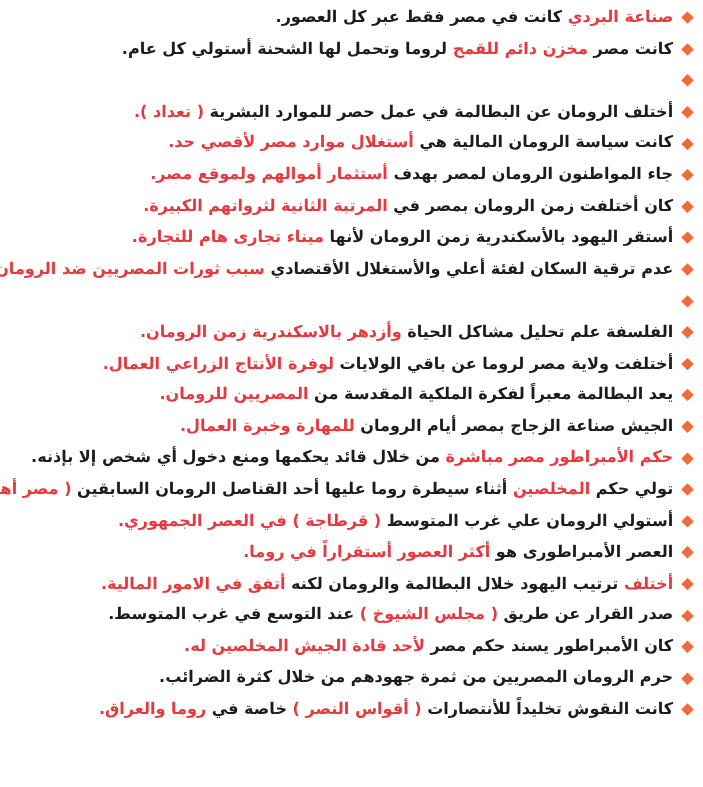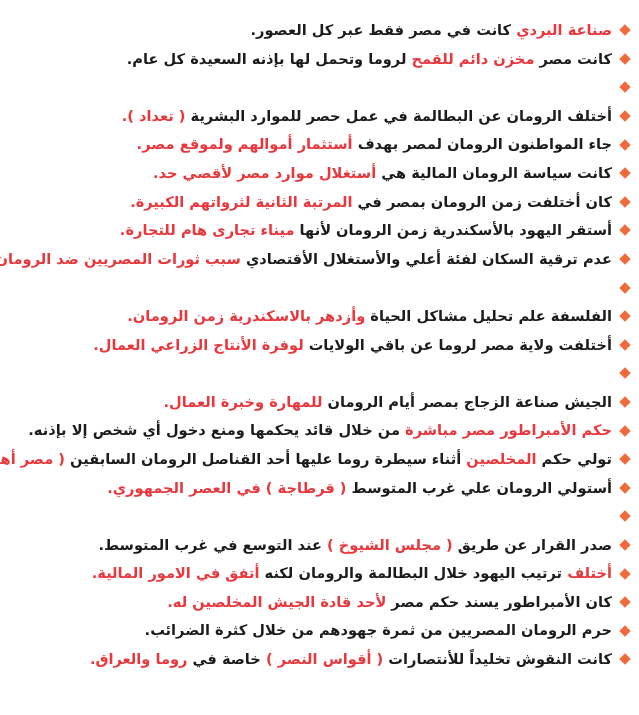--- a/index.html
+++ b/index.html
@@ -9,21 +9,21 @@
   }
   body {
     width: 639px;
     height: 715px;
     overflow: hidden;
     position: relative;
     font-family: "DejaVu Sans", sans-serif;
   }
   .sheet {
     position: absolute;
-    top: 16px;
+    top: 2px;
     right: 8px;
     width: 631px;
     direction: rtl;
   }
   .line {
     height: 28.6px;
     line-height: 28.6px;
     font-size: 14.6px;
     font-weight: bold;
     color: #1c1c1c;
@@ -48,36 +48,36 @@
 </head>
 <body>
 
 <div class="sheet" id="sheet">
     <div class="line">
       <span class="bullet"></span>
       <span class="txt"><span class="hl">صناعة البردي</span><span class="plain"> كانت في مصر فقط عبر كل العصور.</span></span>
     </div>
     <div class="line">
       <span class="bullet"></span>
-      <span class="txt"><span class="plain">كانت مصر </span><span class="hl">مخزن دائم للقمح</span><span class="plain"> لروما وتحمل لها بإذنه السعيدة كل عام.</span></span>
+      <span class="txt"><span class="plain">كانت مصر </span><span class="hl">مخزن دائم للقمح</span><span class="plain"> لروما وتحمل لها الشحنة أستولي كل عام.</span></span>
     </div>
     <div class="line">
       <span class="bullet"></span>
     </div>
     <div class="line">
       <span class="bullet"></span>
       <span class="txt"><span class="plain">أختلف الرومان عن البطالمة في عمل حصر للموارد البشرية </span><span class="hl">( تعداد ).</span></span>
     </div>
     <div class="line">
       <span class="bullet"></span>
-      <span class="txt"><span class="plain">جاء المواطنون الرومان لمصر بهدف </span><span class="hl">أستثمار أموالهم ولموقع مصر.</span></span>
+      <span class="txt"><span class="plain">كانت سياسة الرومان المالية هي </span><span class="hl">أستغلال موارد مصر لأقصي حد.</span></span>
     </div>
     <div class="line">
       <span class="bullet"></span>
-      <span class="txt"><span class="plain">كانت سياسة الرومان المالية هي </span><span class="hl">أستغلال موارد مصر لأقصي حد.</span></span>
+      <span class="txt"><span class="plain">جاء المواطنون الرومان لمصر بهدف </span><span class="hl">أستثمار أموالهم ولموقع مصر.</span></span>
     </div>
     <div class="line">
       <span class="bullet"></span>
       <span class="txt"><span class="plain">كان أختلفت زمن الرومان بمصر في </span><span class="hl">المرتبة الثانية لثرواتهم الكبيرة.</span></span>
     </div>
     <div class="line">
       <span class="bullet"></span>
       <span class="txt"><span class="plain">أستقر اليهود بالأسكندرية زمن الرومان لأنها </span><span class="hl">ميناء تجارى هام للتجارة.</span></span>
     </div>
     <div class="line">
@@ -90,47 +90,49 @@
     <div class="line">
       <span class="bullet"></span>
       <span class="txt"><span class="plain">الفلسفة علم تحليل مشاكل الحياة </span><span class="hl">وأزدهر بالاسكندرية زمن الرومان.</span></span>
     </div>
     <div class="line">
       <span class="bullet"></span>
       <span class="txt"><span class="plain">أختلفت ولاية مصر لروما عن باقي الولايات </span><span class="hl">لوفرة الأنتاج الزراعي العمال.</span></span>
     </div>
     <div class="line">
       <span class="bullet"></span>
+      <span class="txt"><span class="plain">يعد البطالمة معبراً لفكرة الملكية المقدسة من </span><span class="hl">المصريين للرومان.</span></span>
     </div>
     <div class="line">
       <span class="bullet"></span>
       <span class="txt"><span class="plain">الجيش صناعة الزجاج بمصر أيام الرومان </span><span class="hl">للمهارة وخبرة العمال.</span></span>
     </div>
     <div class="line">
       <span class="bullet"></span>
       <span class="txt"><span class="hl">حكم الأمبراطور مصر مباشرة</span><span class="plain"> من خلال قائد يحكمها ومنع دخول أي شخص إلا بإذنه.</span></span>
     </div>
     <div class="line">
       <span class="bullet"></span>
       <span class="txt"><span class="plain">تولي حكم </span><span class="hl">المخلصين</span><span class="plain"> أثناء سيطرة روما عليها أحد القناصل الرومان السابقين </span><span class="hl">( مصر أهم ).</span></span>
     </div>
     <div class="line">
       <span class="bullet"></span>
       <span class="txt"><span class="plain">أستولي الرومان علي غرب المتوسط </span><span class="hl">( قرطاجة ) في العصر الجمهوري.</span></span>
     </div>
     <div class="line">
       <span class="bullet"></span>
+      <span class="txt"><span class="plain">العصر الأمبراطورى هو </span><span class="hl">أكثر العصور أستقراراً في روما.</span></span>
+    </div>
+    <div class="line">
+      <span class="bullet"></span>
+      <span class="txt"><span class="hl">أختلف</span><span class="plain"> ترتيب اليهود خلال البطالمة والرومان لكنه </span><span class="hl">أتفق في الامور المالية.</span></span>
     </div>
     <div class="line">
       <span class="bullet"></span>
       <span class="txt"><span class="plain">صدر القرار عن طريق </span><span class="hl">( مجلس الشيوخ )</span><span class="plain"> عند التوسع في غرب المتوسط.</span></span>
-    </div>
-    <div class="line">
-      <span class="bullet"></span>
-      <span class="txt"><span class="hl">أختلف</span><span class="plain"> ترتيب اليهود خلال البطالمة والرومان لكنه </span><span class="hl">أتفق في الامور المالية.</span></span>
     </div>
     <div class="line">
       <span class="bullet"></span>
       <span class="txt"><span class="plain">كان الأمبراطور يسند حكم مصر </span><span class="hl">لأحد قادة الجيش المخلصين له.</span></span>
     </div>
     <div class="line">
       <span class="bullet"></span>
       <span class="txt"><span class="plain">حرم الرومان المصريين من ثمرة جهودهم من خلال كثرة الضرائب.</span></span>
     </div>
     <div class="line">

